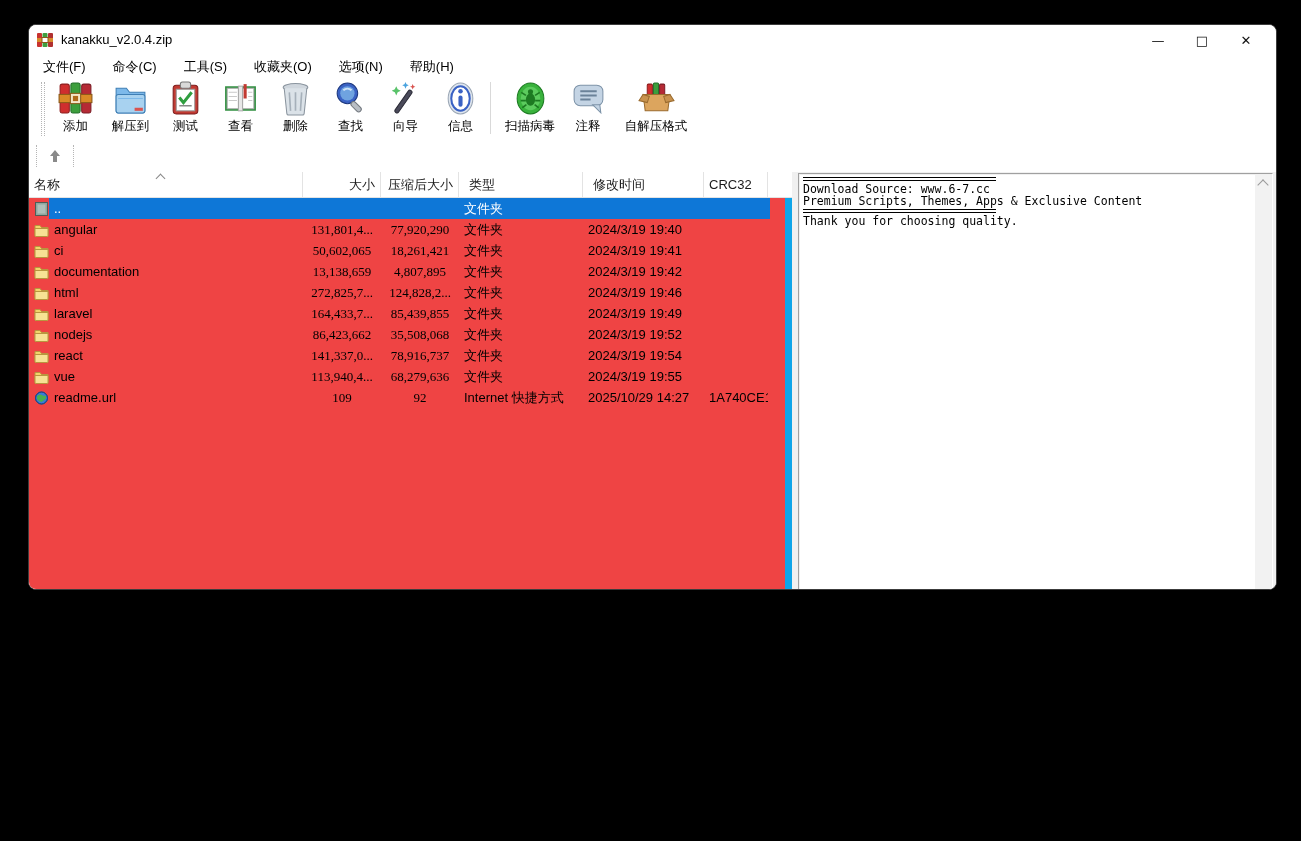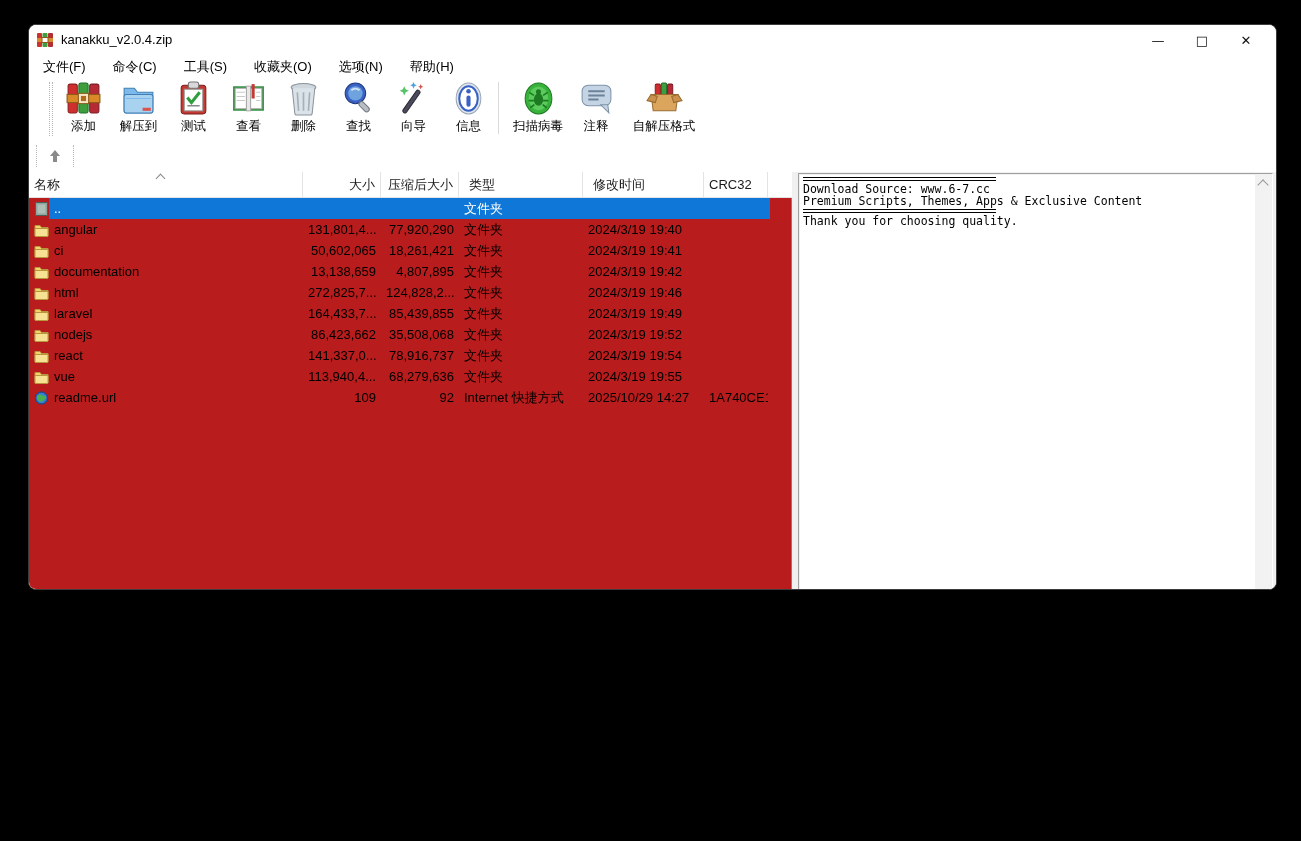--- a/index.html
+++ b/index.html
@@ -16,21 +16,21 @@
   .winbtn { width:44px; height:30px; display:flex; align-items:center; justify-content:center;
             font-size:13px; color:#111; font-family:"DejaVu Sans",sans-serif; }
 
   
   .menubar { position:absolute; left:4px; top:30px; width:100%; height:23px; background:#fff;
              display:flex; align-items:center; font-size:13px; color:#000; }
   .menu-item { padding:3px 10px; margin-right:7px; }
 
   
   .toolbar { position:absolute; left:0; top:53px; width:100%; height:63px; background:#fff;
-             display:flex; align-items:flex-start; padding-left:20px; }
+             display:flex; align-items:flex-start; padding-left:12px; }
   .tb-grip { width:4px; height:54px; margin:4px 3px 0 0; border-left:1px dotted #b5b5b5; border-right:1px dotted #b5b5b5; }
   .tb-btn { width:55px; height:60px; display:flex; flex-direction:column; align-items:center;
             justify-content:flex-start; padding-top:2px; }
   .tb-btn.wide1 { width:66px; } .tb-btn.wide2 { width:50px; } .tb-btn.wide3 { width:86px; }
   .tb-btn svg { width:37px; height:37px; }
   .tb-label { font-size:12.5px; color:#000; margin-top:1px; white-space:nowrap; }
   .tb-sep { width:1px; height:52px; background:#d9d9d9; margin:4px 6px 0 2px; }
 
   
   .addressbar { position:absolute; left:0; top:116px; width:100%; height:31px; background:#fff; }
@@ -41,35 +41,35 @@
   .ab-combo { position:absolute; left:52px; top:3px; width:1192px; height:25px; border:1px solid #888;
               background:#fff; display:flex; align-items:center; padding-left:5px; font-size:13px; color:#000; }
   .ab-combo .combo-text { margin-left:7px; }
   .chev { display:inline-block; width:8px; height:8px; border-right:1.6px solid #777; border-bottom:1.6px solid #777; }
   .chev.down { transform:rotate(45deg) translate(-1px,-1px); }
   .chev.up { transform:rotate(-135deg); } .chev.left { transform:rotate(135deg); } .chev.right { transform:rotate(-45deg); }
   .combo-chev { position:absolute; right:10px; top:8px; }
 
   
   .content { position:absolute; left:0; top:147px; width:100%; height:618px; background:#f0f0f0; }
-  .filepanel { position:absolute; left:0; top:0; width:763px; height:618px; background:#b91c1c;
-               border-right:1px solid #0ea5e9; }
+  .filepanel { position:absolute; left:0; top:0; width:763px; height:618px; background:#ef4444;
+               border-right:7px solid #0ea5e9; }
   .lv-header { position:absolute; left:0; top:0; width:763px; height:26px; background:#fff;
                border-bottom:1px solid #e3e3e3; display:grid;
                grid-template-columns:274px 78px 78px 124px 121px 64px; font-size:13px; color:#1a1a1a; }
   .lv-h { position:relative; display:flex; align-items:center; padding:0 5px; border-right:1px solid #e3e3e3; }
   .lv-h.r { justify-content:flex-end;font-family:Liberation Mono, monospace; }
   .lv-h .pad { padding-left:5px; }
   .sortcaret { position:absolute; left:128px; top:3px; width:7px; height:7px;
                border-left:1.4px solid #888; border-top:1.4px solid #888; transform:rotate(45deg); }
   .rows { position:absolute; left:0; top:26px; width:763px; }
   .row { position:relative; height:21px; display:grid; grid-template-columns:274px 78px 78px 124px 121px 64px;
          font-size:13px; color:#000; align-items:center; }
   .cell { padding:0 5px; white-space:nowrap; overflow:hidden; }
-  .cell.r { text-align:right; }
+  .cell.r { text-align:center;font-family:Liberation Serif, serif; }
   .cell.name { display:flex; align-items:center; padding-left:5px; }
   .cell.name .fname { margin-left:5px; }
   .row .hl { position:absolute; left:20px; top:0; width:721px; height:21px; background:#0e77d7; z-index:0; }
   .row > .cell { position:relative; z-index:1; }
   .row.selected { color:#fff; }
   .ficon { width:15px; height:14px; flex:0 0 15px; }
 
   
   .commentpanel { position:absolute; left:769px; top:1px; width:475px; height:616px; background:#f0f0f0;
                   border:1px solid #a0a0a0; border-right-color:#fff; border-bottom-color:#fff; }

